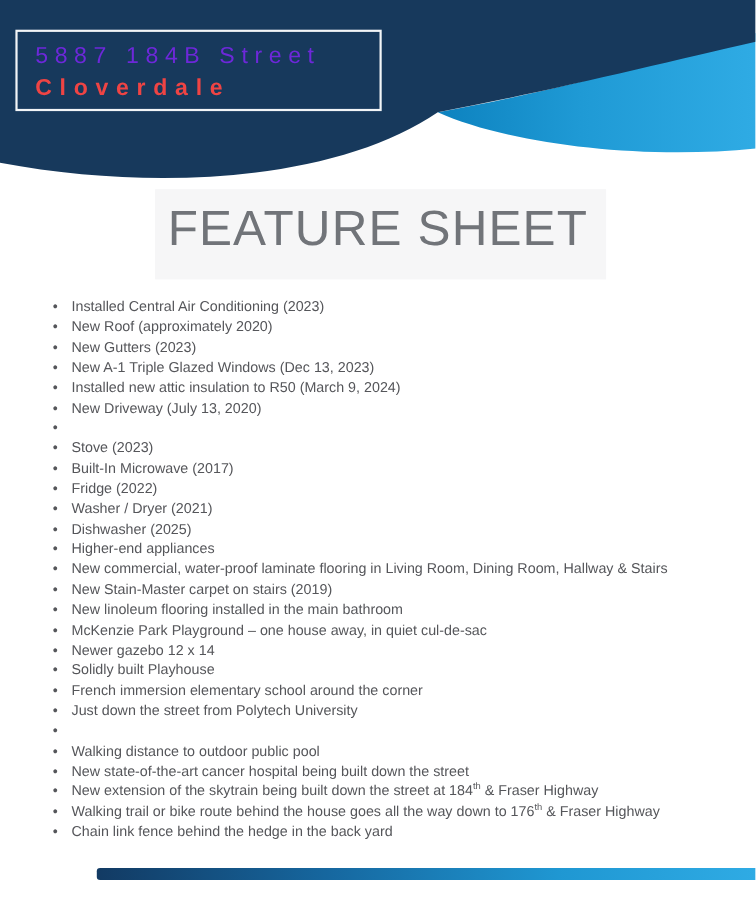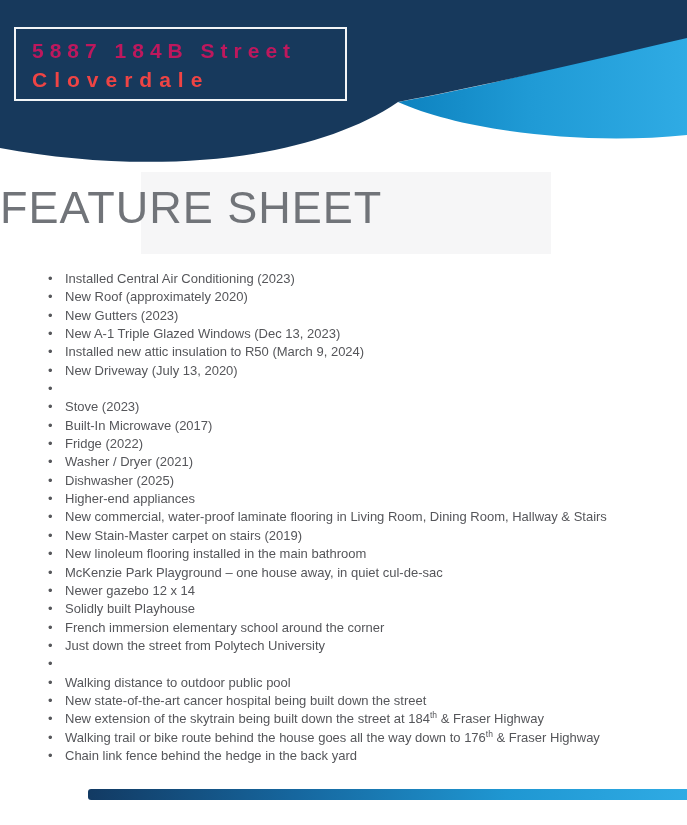--- a/index.html
+++ b/index.html
@@ -8,35 +8,35 @@
     font-family:"Liberation Sans",sans-serif;
   }
   
   .header-graphic{position:absolute;top:0;left:0;width:687px;height:190px;}
   .address-box{
     position:absolute;left:14px;top:27px;width:333px;height:74px;
     border:2px solid #f2f5f7;box-sizing:border-box;
     padding:7px 0 0 16px;
   }
   .address-line1{
-    color:#be185d;font-size:21px;font-weight:bold;letter-spacing:6px;
+    color:#6d28d9;font-size:21px;font-weight:normal;letter-spacing:6px;
     line-height:29px;white-space:nowrap;
   }
   .address-line2{
     color:#ef4444;font-size:21px;font-weight:bold;letter-spacing:7px;
     line-height:29px;white-space:nowrap;
   }
   
   .title-panel{
     position:absolute;left:141px;top:172px;width:410px;height:82px;
     background:#f6f6f7;
   }
   .page-title{
     position:absolute;left:0;right:0;top:181px;height:54px;
-    text-align:left;font-size:45px;line-height:54px;font-weight:400;
+    text-align:center;font-size:45px;line-height:54px;font-weight:400;
     color:#717479;letter-spacing:1px;
   }
   
   .feature-list{
     position:absolute;left:48px;top:270px;right:14px;
     margin:0;padding:0;list-style:none;
   }
   .feature-item{
     display:flex;align-items:flex-start;
     font-size:13px;line-height:18.35px;color:#55565a;

